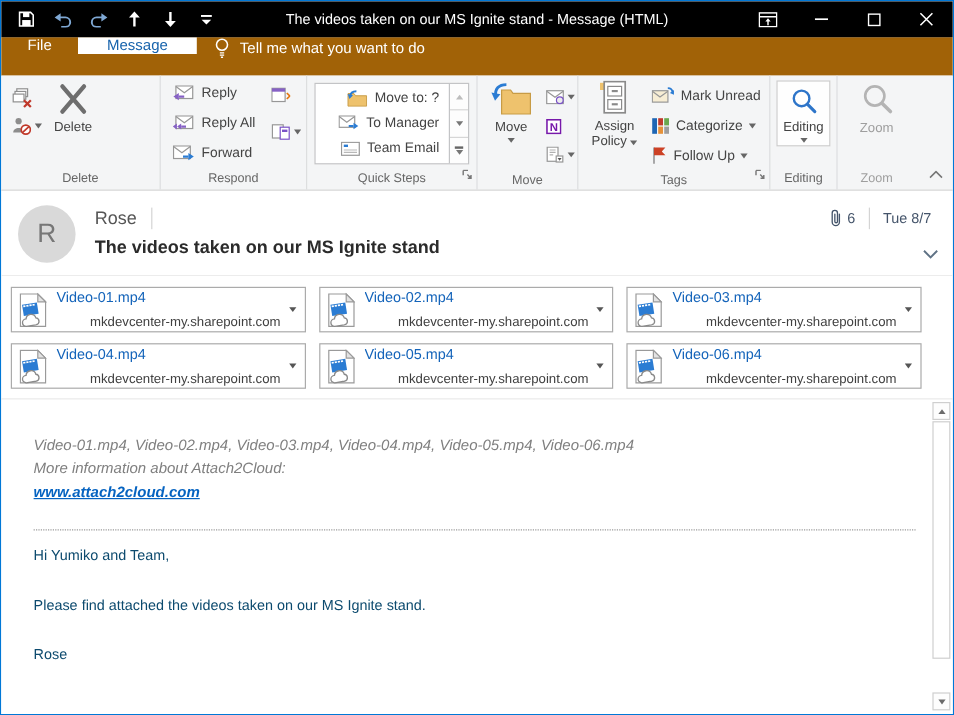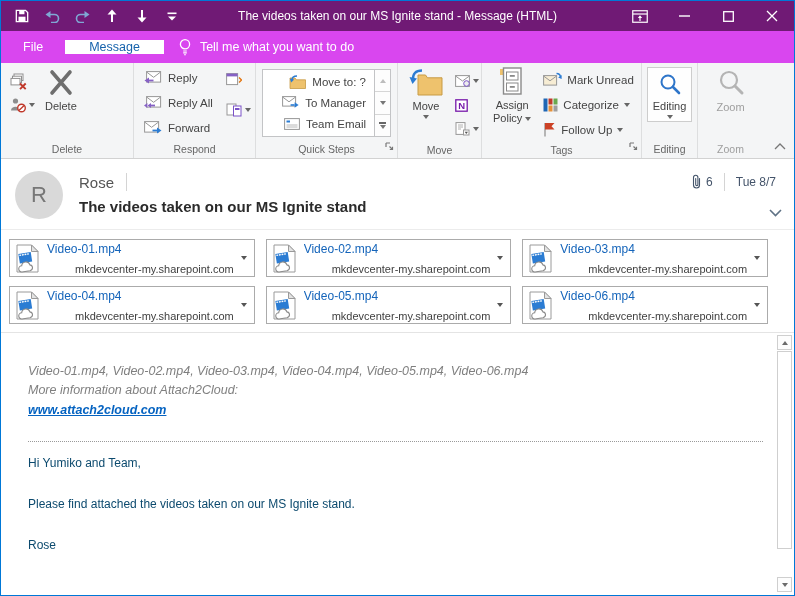--- a/index.html
+++ b/index.html
@@ -1,28 +1,28 @@
 <!DOCTYPE html>
 <html><head>
 <meta charset="utf-8">
 <style>
   * { margin:0; padding:0; box-sizing:border-box; }
   body { font-family:"Liberation Sans","DejaVu Sans",sans-serif; background:#fff; }
   .window { width:795px; height:596px; border:1px solid #0078d7; background:#fff; display:flex; flex-direction:column; overflow:hidden; }
 
   
-  .titlebar { height:30px; background:#701a75; color:#fff; display:flex; align-items:center; position:relative; flex:0 0 auto; }
+  .titlebar { height:30px; background:#000000; color:#fff; display:flex; align-items:center; position:relative; flex:0 0 auto; }
   .qat { display:flex; align-items:center; gap:0; padding-left:6px; z-index:2; }
   .qat .qbtn { width:30px; height:30px; display:flex; align-items:center; justify-content:center; }
   .title-text { position:absolute; left:0; right:0; top:0; height:30px; display:flex; align-items:center; justify-content:center; font-size:12px; color:#fff; pointer-events:none; }
   .wincontrols { margin-left:auto; display:flex; height:30px; z-index:2; }
   .winbtn { width:44px; height:30px; display:flex; align-items:center; justify-content:center; }
 
   
-  .tabrow { height:32px; background:#d946ef; display:flex; align-items:center; color:#fff; flex:0 0 auto; }
+  .tabrow { height:32px; background:#a16207; display:flex; align-items:flex-start; color:#fff; flex:0 0 auto; }
   .tab { display:flex; align-items:center; font-size:12.5px; padding:0 22px; }
   .tab.active { background:#fff; color:#1763ac; padding:0 24px; }
   .tellme { display:flex; align-items:center; gap:8px; font-size:12.5px; padding:0 14px; }
 
   
   .ribbon { height:96px; background:#f4f5f6; border-bottom:1px solid #d2d2d2; display:flex; flex:0 0 auto; position:relative; }
   .rgroup { display:flex; flex-direction:column; position:relative; }
   .rgroup + .rgroup { border-left:1px solid #dddedf; }
   .rgc { flex:1; display:flex; align-items:flex-start; padding:4px 6px 0; }
   .rlabel { height:18px; display:flex; align-items:center; justify-content:center; font-size:10.5px; color:#666; }

